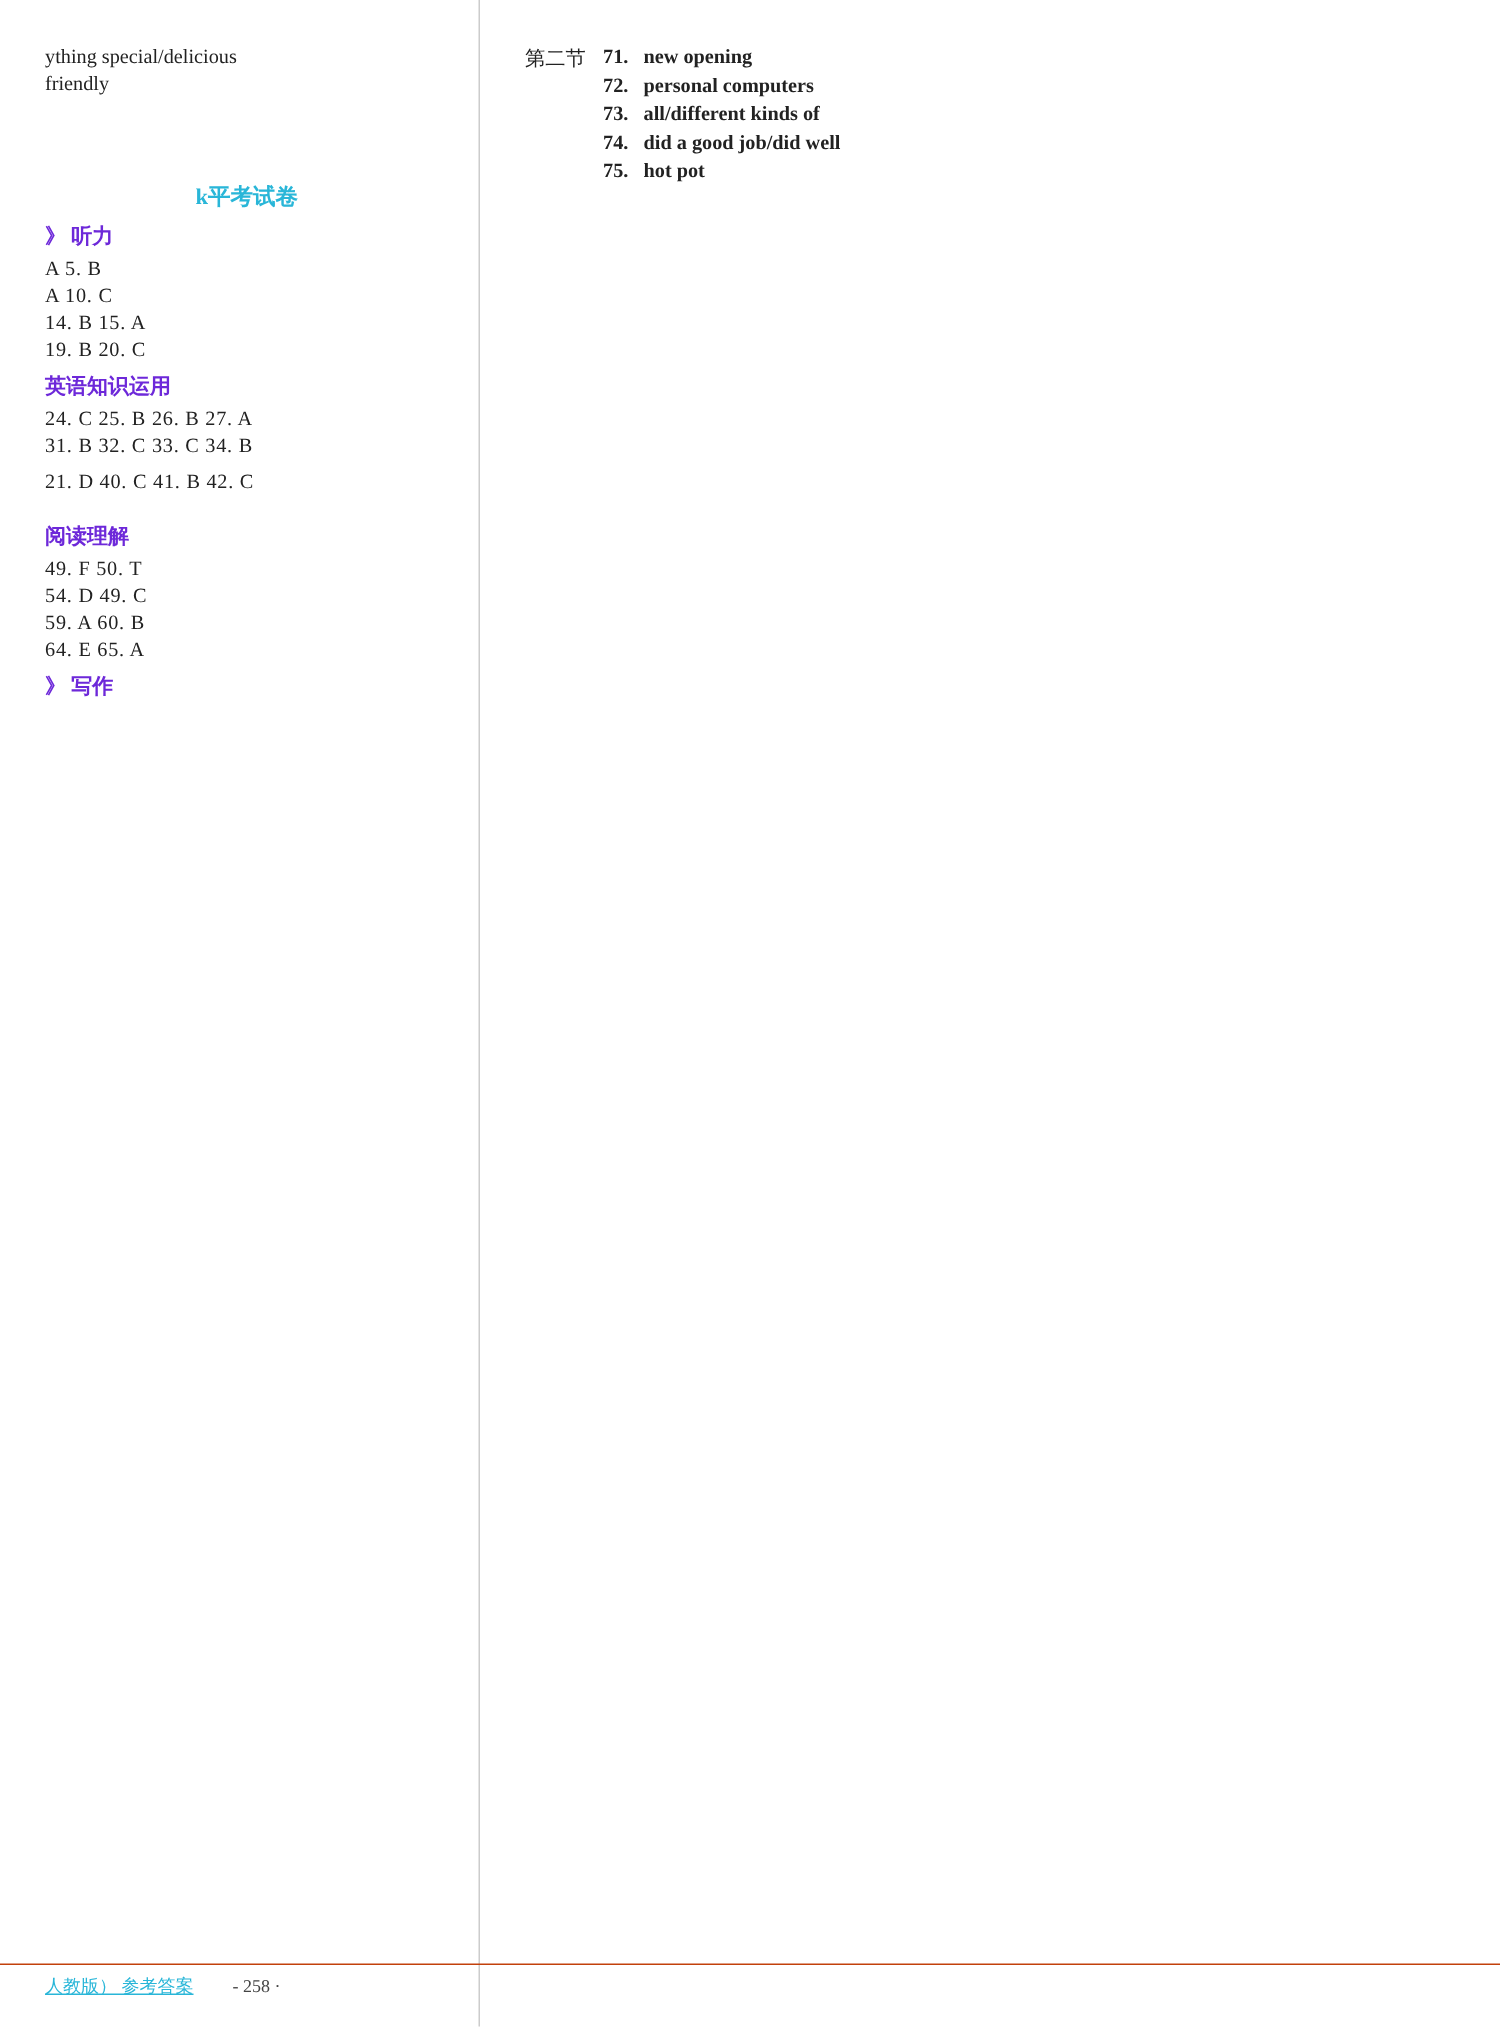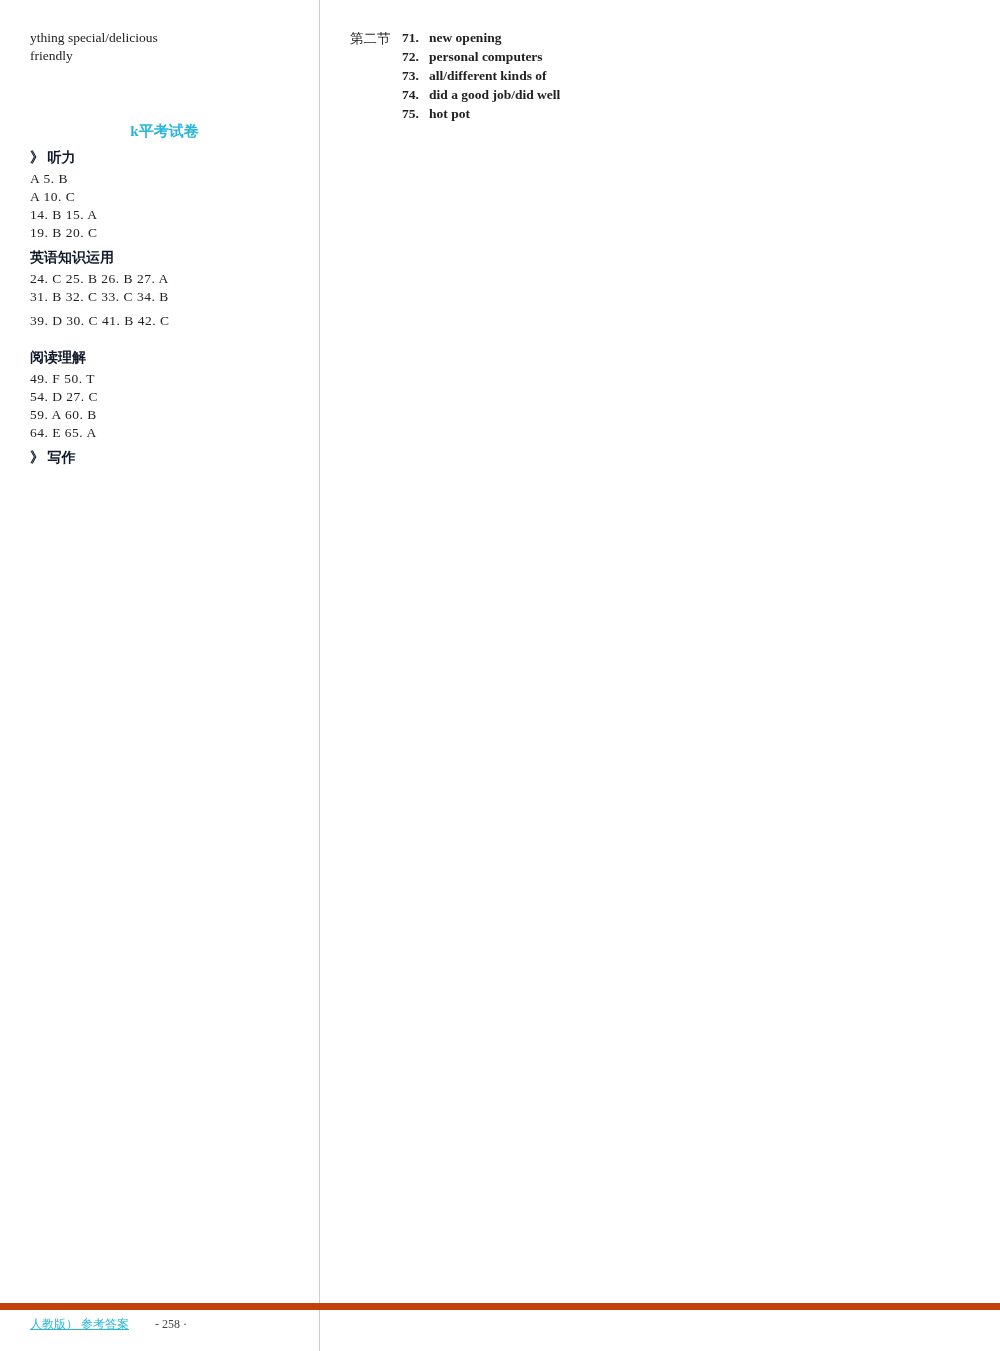--- a/index.html
+++ b/index.html
@@ -30,21 +30,21 @@
       border-right: 1px solid #ccc;
       display: flex;
       flex-direction: column;
     }
     
     .right-col {
       flex: 1;
       padding: 30px 30px 30px 30px;
     }
     .sub-section-title {
-      color: #0f172a;
+      color: #6d28d9;
       font-size: 14px;
       font-weight: bold;
       margin-bottom: 4px;
     }
 
     
     .answer-row {
       font-size: 13.5px;
       margin-bottom: 2px;
       letter-spacing: 0.5px;
@@ -88,21 +88,21 @@
 
     
     .page-footer {
       position: absolute;
       bottom: 18px;
       left: 0;
       width: 100%;
       display: flex;
       align-items: center;
       padding: 0 30px;
-      border-top: 7px solid #c2410c;
+      border-top: 1px solid #c2410c;
       padding-top: 6px;
     }
     .footer-left {
       color: #29b6d8;
       font-size: 12px;
       text-decoration: underline;
       cursor: pointer;
     }
     .footer-right {
       font-size: 12px;
@@ -144,27 +144,27 @@
     <div class="sub-section-title">》 听力</div>
     <div class="answer-row">A   5.  B</div>
     <div class="answer-row">A   10.  C</div>
     <div class="answer-row">14.  B  15.  A</div>
     <div class="answer-row">19.  B  20.  C</div>
 
     <div class="sub-section-title" style="margin-top:6px;">英语知识运用</div>
     <div class="answer-row">24.  C  25.  B  26.  B  27.  A</div>
     <div class="answer-row">31.  B  32.  C  33.  C  34.  B</div>
     <div class="spacer-sm"></div>
-    <div class="answer-row">39.  D  30.  C  41.  B  42.  C</div>
+    <div class="answer-row">21.  D  40.  C  41.  B  42.  C</div>
 
     <div class="spacer"></div>
 
     <div class="sub-section-title" style="margin-top:6px;">阅读理解</div>
     <div class="answer-row">49.  F  50.  T</div>
-    <div class="answer-row">54.  D  27.  C</div>
+    <div class="answer-row">54.  D  49.  C</div>
     <div class="answer-row">59.  A  60.  B</div>
     <div class="answer-row">64.  E  65.  A</div>
 
     <div class="sub-section-title" style="margin-top:6px;">》 写作</div>
 
   </div>
 
   <div class="right-col">
 
     <div class="section-node">

